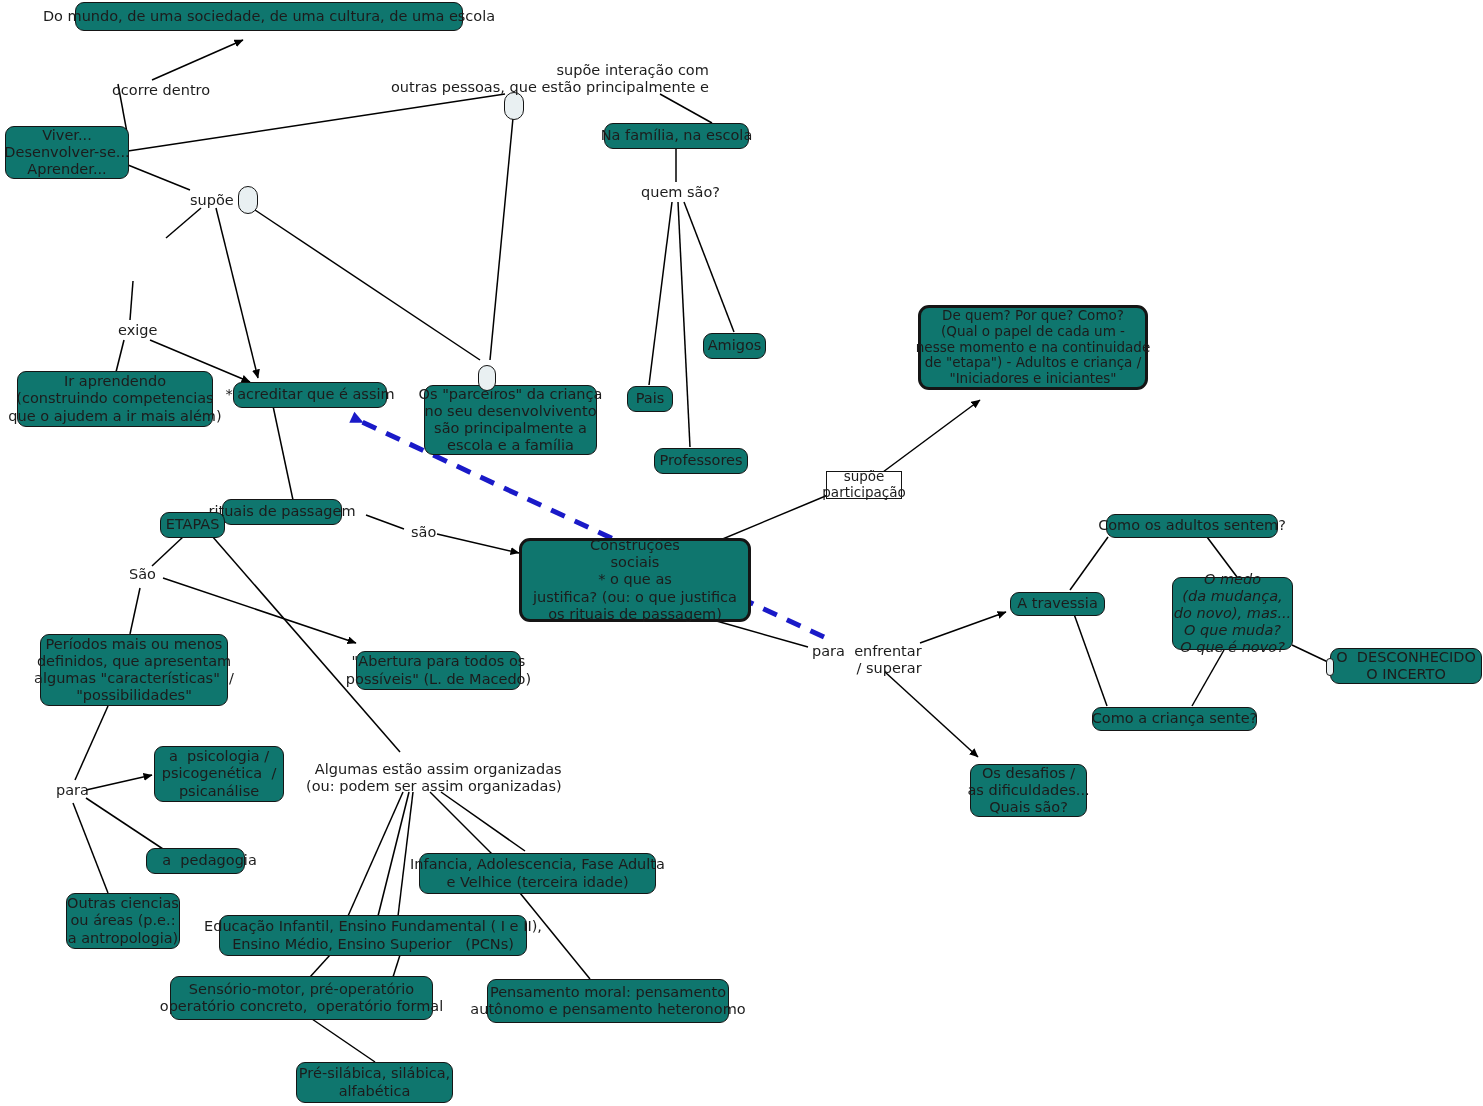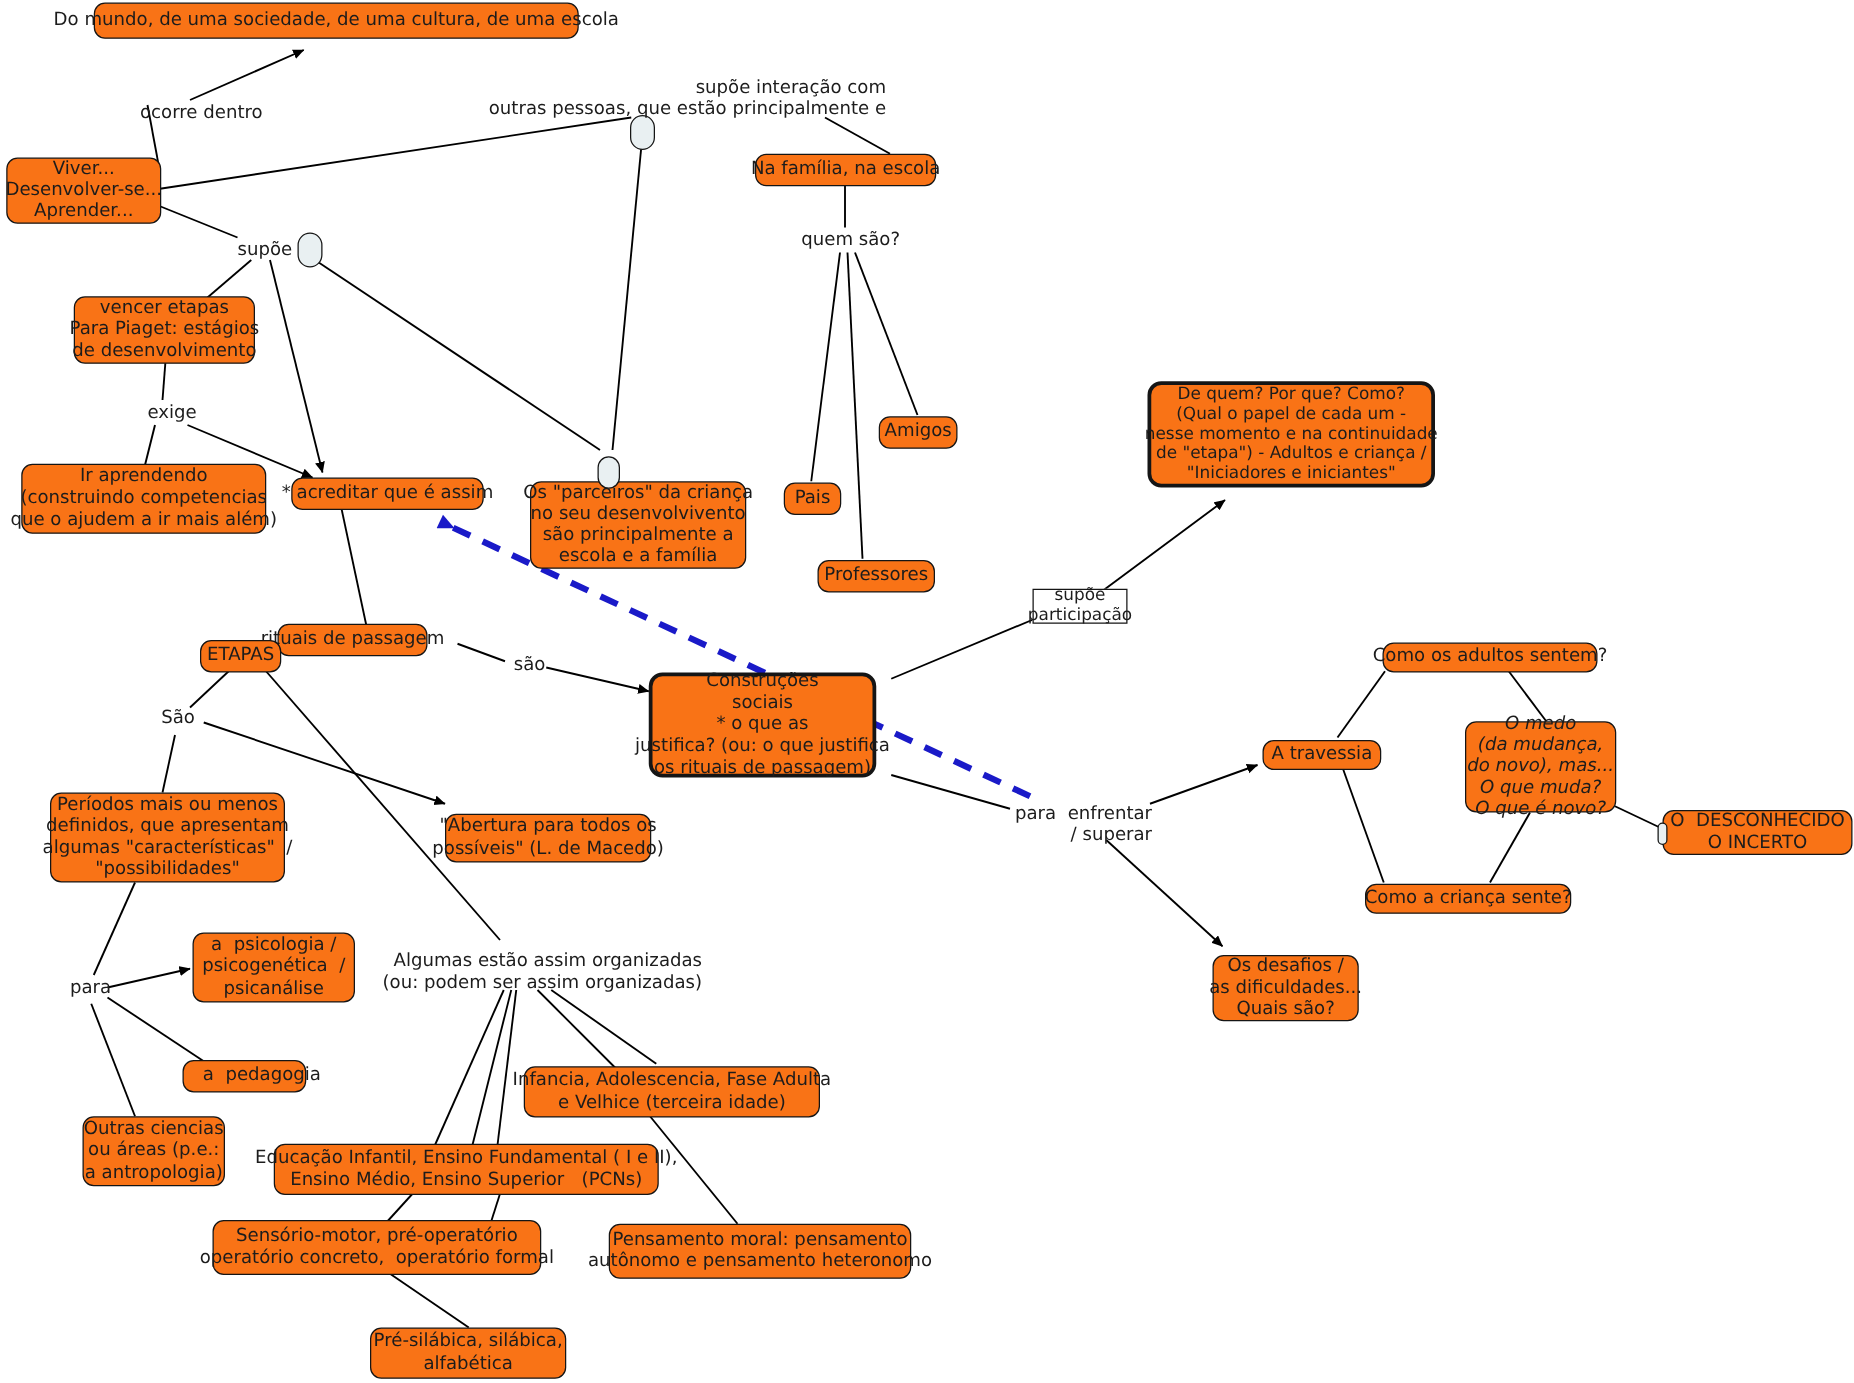--- a/index.html
+++ b/index.html
@@ -21,21 +21,21 @@
     position: absolute;
     left: 0;
     top: 0;
     width: 1483px;
     height: 1106px;
     pointer-events: none;
   }
   .node {
     position: absolute;
     box-sizing: border-box;
-    background: #f97316;
+    background: #0f766e;
     border: 1.6px solid #151515;
     border-radius: 9px;
     color: #1c1c1c;
     font-size: 14.5px;
     line-height: 1.18;
     text-align: center;
     display: flex;
     align-items: center;
     justify-content: center;
     padding: 3px 8px;
@@ -175,23 +175,20 @@
   </svg>
 
   <div class="node" style="left:75px; top:2px; width:388px; height:29px;">Do mundo, de uma sociedade, de uma cultura, de uma escola</div>
 
   <div class="node" style="left:5px; top:126px; width:124px; height:53px;">Viver...
 Desenvolver-se...
 Aprender...</div>
 
   <div class="node" style="left:604px; top:123px; width:145px; height:26px;">Na família, na escola</div>
 
-  <div class="node" style="left:59px; top:237px; width:145px; height:54px;">vencer etapas
-Para Piaget: estágios
-de desenvolvimento</div>
 
   <div class="node" style="left:703px; top:333px; width:63px; height:26px;">Amigos</div>
 
   <div class="node thick" style="left:918px; top:305px; width:230px; height:85px; font-size:13.5px;">De quem? Por que? Como?
 (Qual o papel de cada um -
 nesse momento e na continuidade
 de "etapa") - Adultos e criança /
 "Iniciadores e iniciantes"</div>
 
   <div class="node" style="left:17px; top:371px; width:196px; height:56px;">Ir aprendendo
@@ -208,21 +205,21 @@
   <div class="node" style="left:627px; top:386px; width:46px; height:26px;">Pais</div>
 
   <div class="node" style="left:654px; top:448px; width:94px; height:26px;">Professores</div>
 
   <div class="node" style="left:222px; top:499px; width:120px; height:26px;">rituais de passagem</div>
 
   <div class="node" style="left:160px; top:512px; width:65px; height:26px;">ETAPAS</div>
 
   <div class="node" style="left:1106px; top:514px; width:172px; height:24px;">Como os adultos sentem?</div>
 
-  <div class="node thick" style="left:519px; top:538px; width:182px; height:84px;">Construções
+  <div class="node thick" style="left:519px; top:538px; width:232px; height:84px;">Construções
 sociais
 * o que as
 justifica? (ou: o que justifica
 os rituais de passagem)</div>
 
   <div class="node" style="left:1010px; top:592px; width:95px; height:24px;">A travessia</div>
 
   <div class="node" style="left:1172px; top:577px; width:121px; height:73px;font-style:italic;">O medo
 (da mudança,
 do novo), mas...

